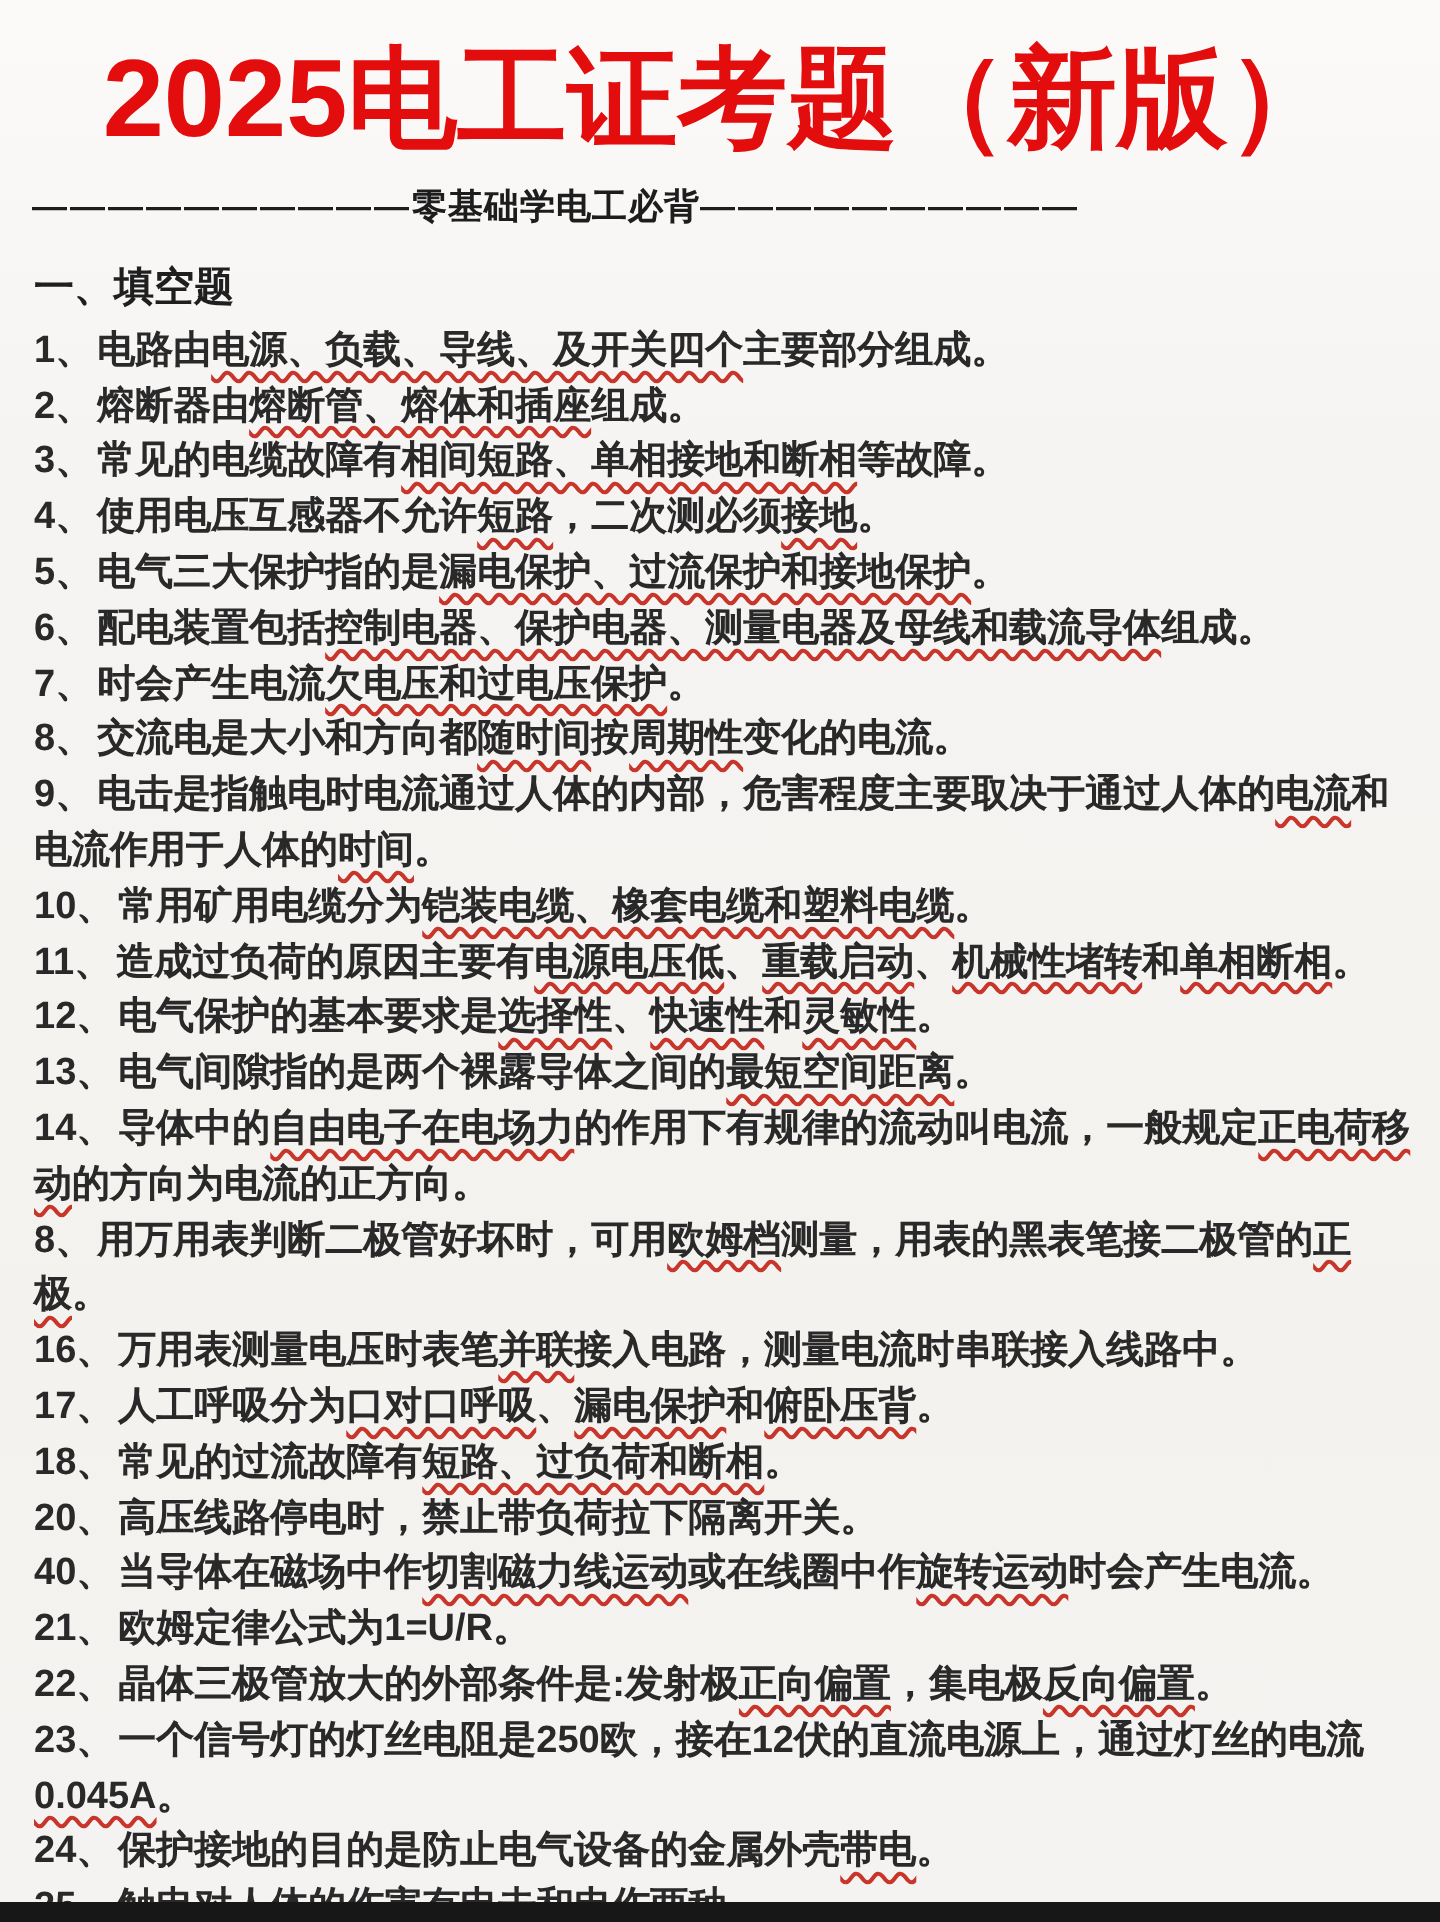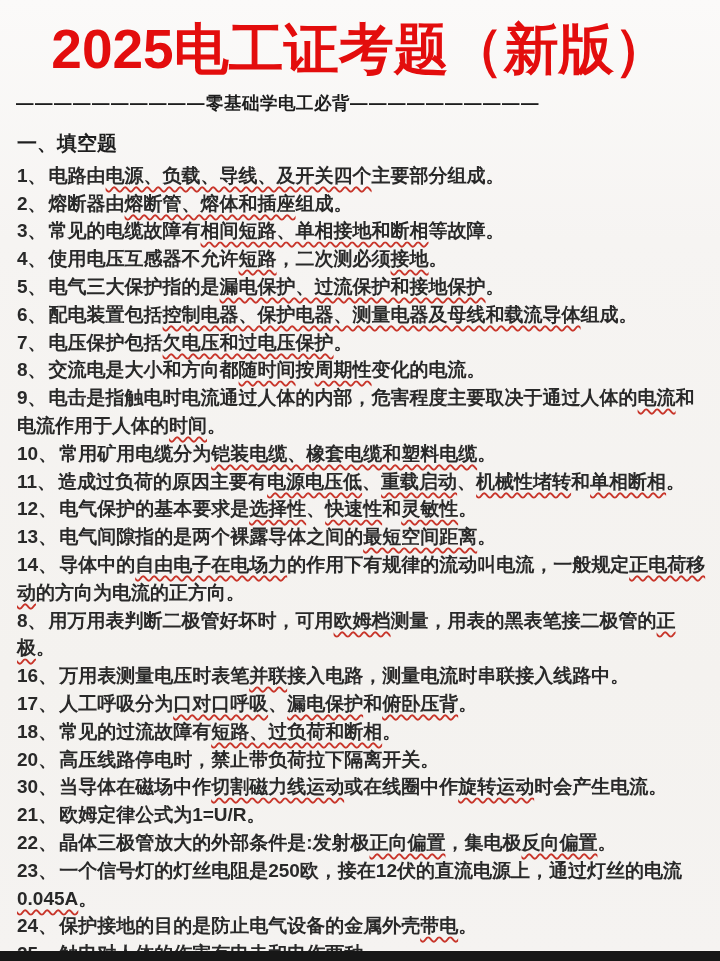--- a/index.html
+++ b/index.html
@@ -75,34 +75,34 @@
 
   <h2 class="section-heading">一、填空题</h2>
 
   <div id="questions">
       <div class="q"><span class="qnum">1、</span><span class="seg">电路由</span><span class="ans">电源、负载、导线、及开关四个</span><span class="seg">主要部分组成。</span></div>
       <div class="q"><span class="qnum">2、</span><span class="seg">熔断器由</span><span class="ans">熔断管、熔体和插座</span><span class="seg">组成。</span></div>
       <div class="q"><span class="qnum">3、</span><span class="seg">常见的电缆故障有</span><span class="ans">相间短路、单相接地和断相</span><span class="seg">等故障。</span></div>
       <div class="q"><span class="qnum">4、</span><span class="seg">使用电压互感器不允许</span><span class="ans">短路</span><span class="seg">，二次测必须</span><span class="ans">接地</span><span class="seg">。</span></div>
       <div class="q"><span class="qnum">5、</span><span class="seg">电气三大保护指的是</span><span class="ans">漏电保护、过流保护和接地保护</span><span class="seg">。</span></div>
       <div class="q"><span class="qnum">6、</span><span class="seg">配电装置包括</span><span class="ans">控制电器、保护电器、测量电器及母线和载流导体</span><span class="seg">组成。</span></div>
-      <div class="q"><span class="qnum">7、</span><span class="seg">电压保护包括</span><span class="ans">欠电压和过电压保护</span><span class="seg">。</span></div>
+      <div class="q"><span class="qnum">7、</span><span class="seg">时会产生电流</span><span class="ans">欠电压和过电压保护</span><span class="seg">。</span></div>
       <div class="q"><span class="qnum">8、</span><span class="seg">交流电是大小和方向都</span><span class="ans">随时间</span><span class="seg">按</span><span class="ans">周期性</span><span class="seg">变化的电流。</span></div>
       <div class="q"><span class="qnum">9、</span><span class="seg">电击是指触电时电流通过人体的内部，危害程度主要取决于通过人体的</span><span class="ans">电流</span><span class="seg">和电流作用于人体的</span><span class="ans">时间</span><span class="seg">。</span></div>
       <div class="q"><span class="qnum">10、</span><span class="seg">常用矿用电缆分为</span><span class="ans">铠装电缆、橡套电缆和塑料电缆</span><span class="seg">。</span></div>
       <div class="q"><span class="qnum">11、</span><span class="seg">造成过负荷的原因主要有</span><span class="ans">电源电压低</span><span class="seg">、</span><span class="ans">重载启动</span><span class="seg">、</span><span class="ans">机械性堵转</span><span class="seg">和</span><span class="ans">单相断相</span><span class="seg">。</span></div>
       <div class="q"><span class="qnum">12、</span><span class="seg">电气保护的基本要求是</span><span class="ans">选择性</span><span class="seg">、</span><span class="ans">快速性</span><span class="seg">和</span><span class="ans">灵敏性</span><span class="seg">。</span></div>
       <div class="q"><span class="qnum">13、</span><span class="seg">电气间隙指的是两个裸露导体之间的</span><span class="ans">最短空间距离</span><span class="seg">。</span></div>
       <div class="q"><span class="qnum">14、</span><span class="seg">导体中的</span><span class="ans">自由电子在电场力</span><span class="seg">的作用下有规律的流动叫电流，一般规定</span><span class="ans">正电荷移动</span><span class="seg">的方向为电流的正方向。</span></div>
       <div class="q"><span class="qnum">8、</span><span class="seg">用万用表判断二极管好坏时，可用</span><span class="ans">欧姆档</span><span class="seg">测量，用表的黑表笔接二极管的</span><span class="ans">正极</span><span class="seg">。</span></div>
       <div class="q"><span class="qnum">16、</span><span class="seg">万用表测量电压时表笔</span><span class="ans">并联</span><span class="seg">接入电路，测量电流时串联接入线路中。</span></div>
       <div class="q"><span class="qnum">17、</span><span class="seg">人工呼吸分为</span><span class="ans">口对口呼吸</span><span class="seg">、</span><span class="ans">漏电保护</span><span class="seg">和</span><span class="ans">俯卧压背</span><span class="seg">。</span></div>
       <div class="q"><span class="qnum">18、</span><span class="seg">常见的过流故障有</span><span class="ans">短路、过负荷和断相</span><span class="seg">。</span></div>
       <div class="q"><span class="qnum">20、</span><span class="seg">高压线路停电时，禁止带负荷拉下隔离开关。</span></div>
-      <div class="q"><span class="qnum">30、</span><span class="seg">当导体在磁场中作</span><span class="ans">切割磁力线运动</span><span class="seg">或在线圈中作</span><span class="ans">旋转运动</span><span class="seg">时会产生电流。</span></div>
+      <div class="q"><span class="qnum">40、</span><span class="seg">当导体在磁场中作</span><span class="ans">切割磁力线运动</span><span class="seg">或在线圈中作</span><span class="ans">旋转运动</span><span class="seg">时会产生电流。</span></div>
       <div class="q"><span class="qnum">21、</span><span class="seg">欧姆定律公式为1=U/R。</span></div>
       <div class="q"><span class="qnum">22、</span><span class="seg">晶体三极管放大的外部条件是:发射极</span><span class="ans">正向偏置</span><span class="seg">，集电极</span><span class="ans">反向偏置</span><span class="seg">。</span></div>
       <div class="q"><span class="qnum">23、</span><span class="seg">一个信号灯的灯丝电阻是250欧，接在12伏的直流电源上，通过灯丝的电流</span><span class="ans">0.045A</span><span class="seg">。</span></div>
       <div class="q"><span class="qnum">24、</span><span class="seg">保护接地的目的是防止电气设备的金属外壳</span><span class="ans">带电</span><span class="seg">。</span></div>
       <div class="q"><span class="qnum">25、</span><span class="seg">触电对人体的伤害有</span><span class="ans">电击</span><span class="seg">和</span><span class="ans">电伤</span><span class="seg">两种。</span></div>
     </div>
 
   <div class="bottom-bar"></div>
 </div>
 

